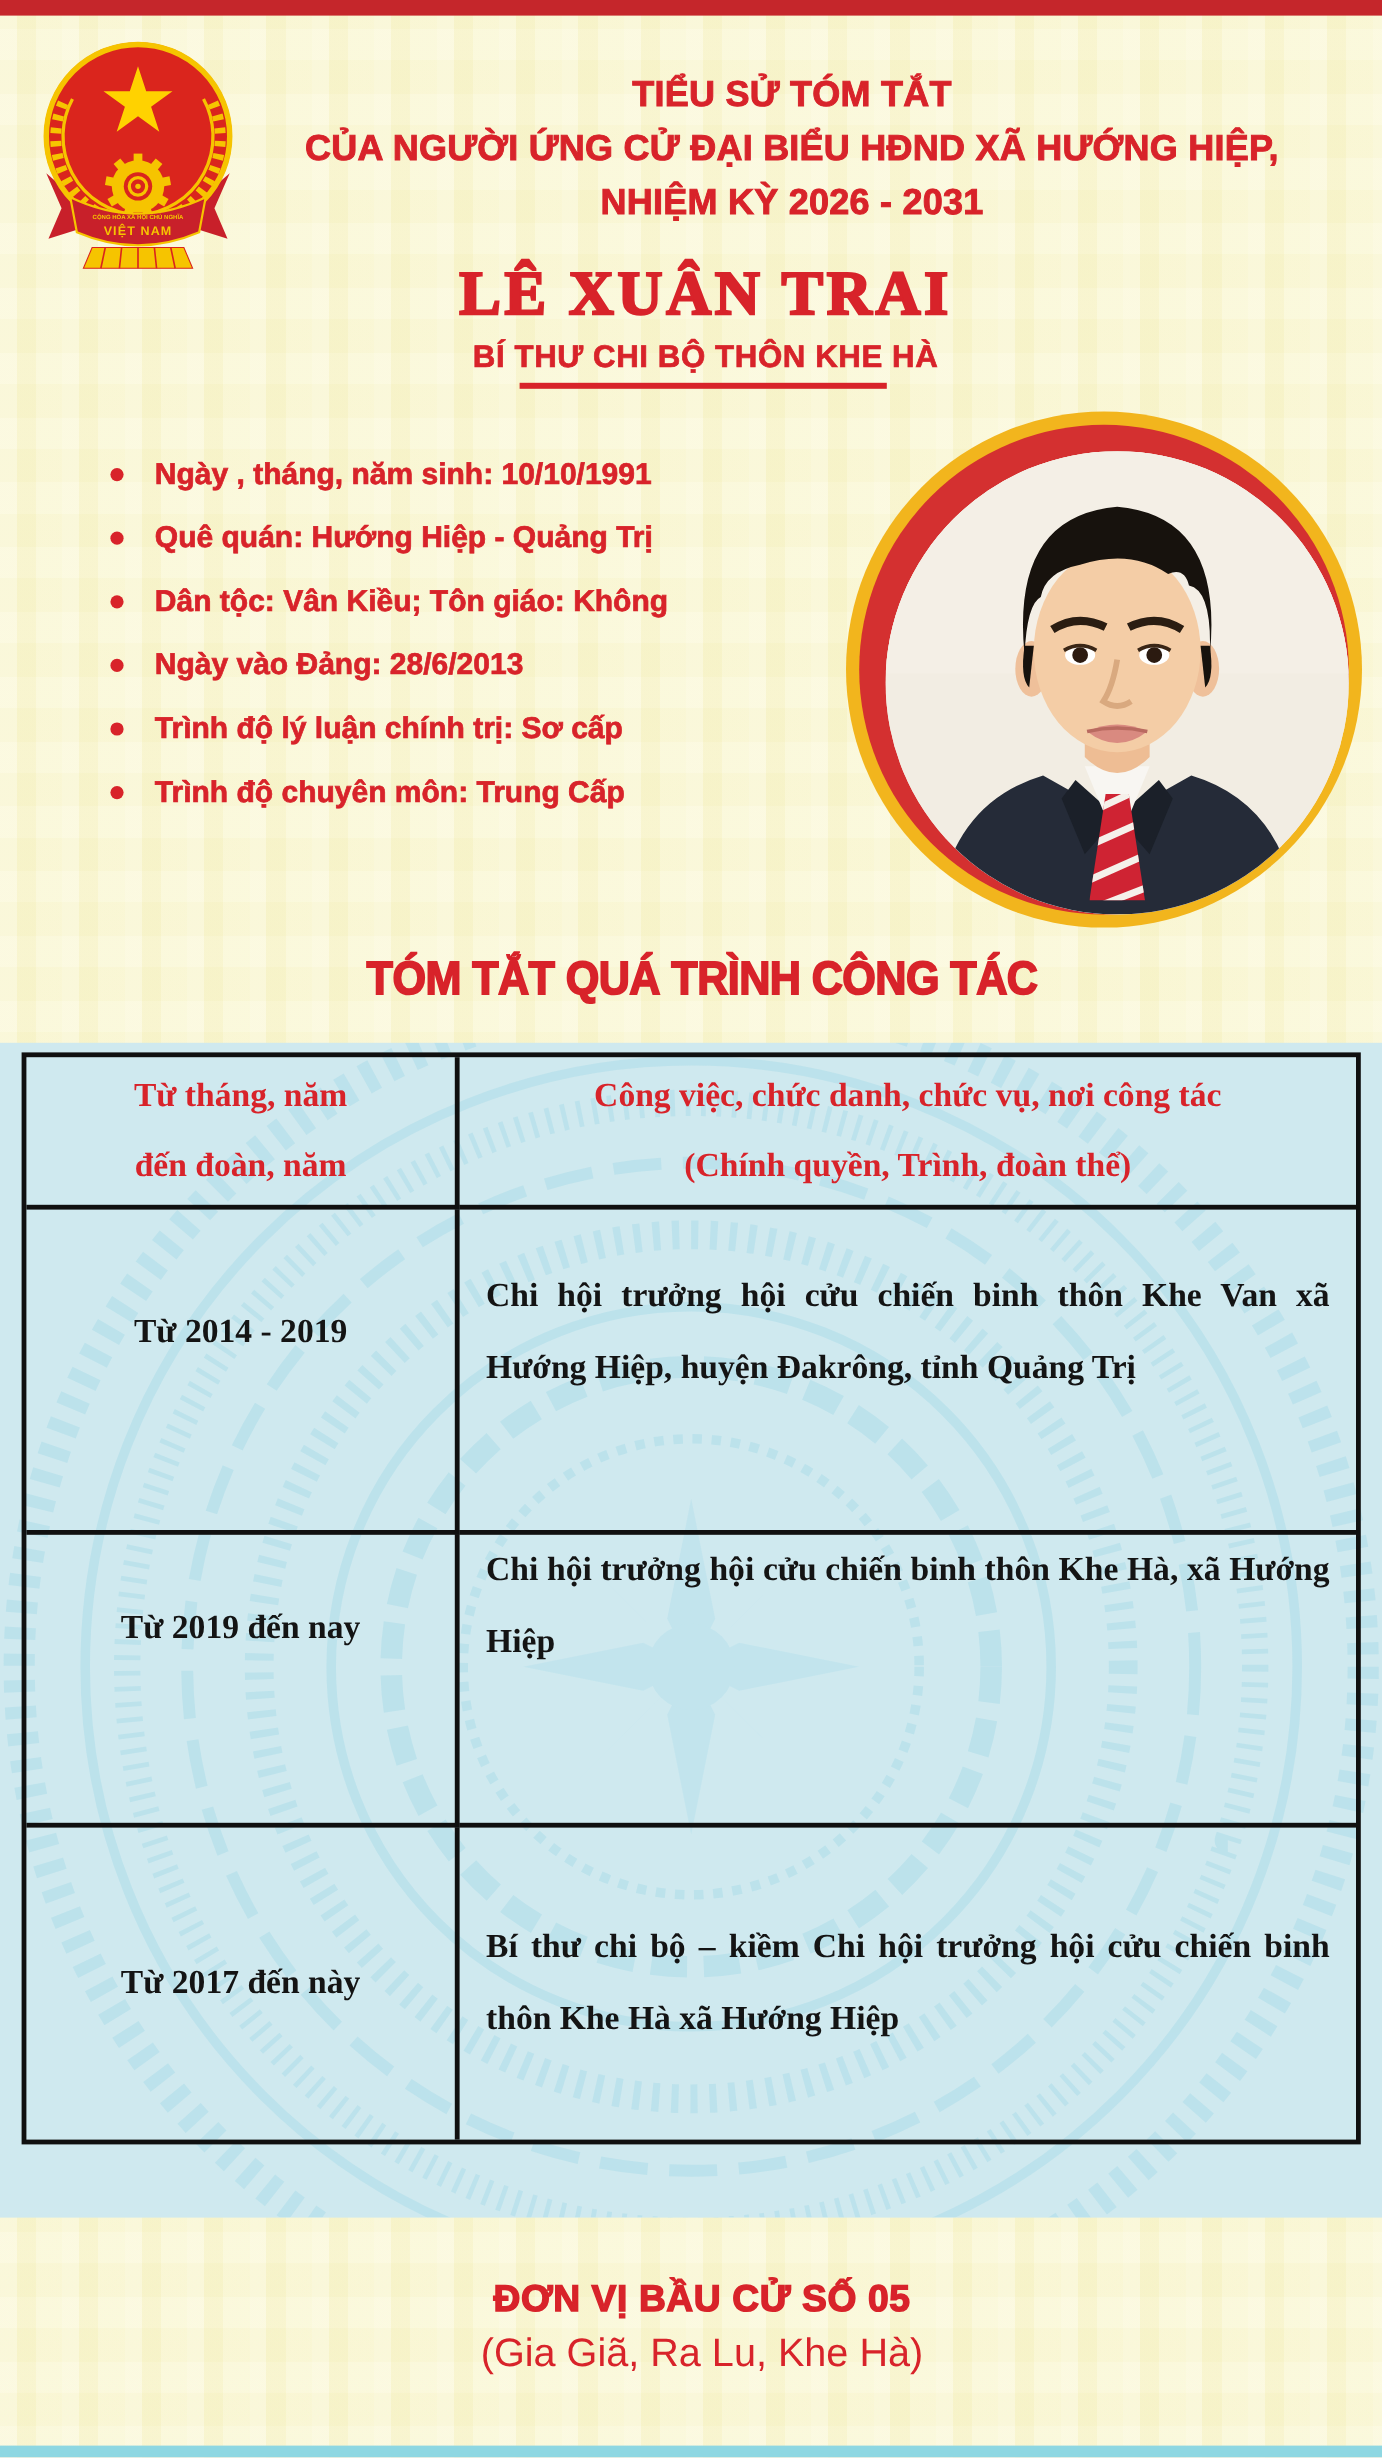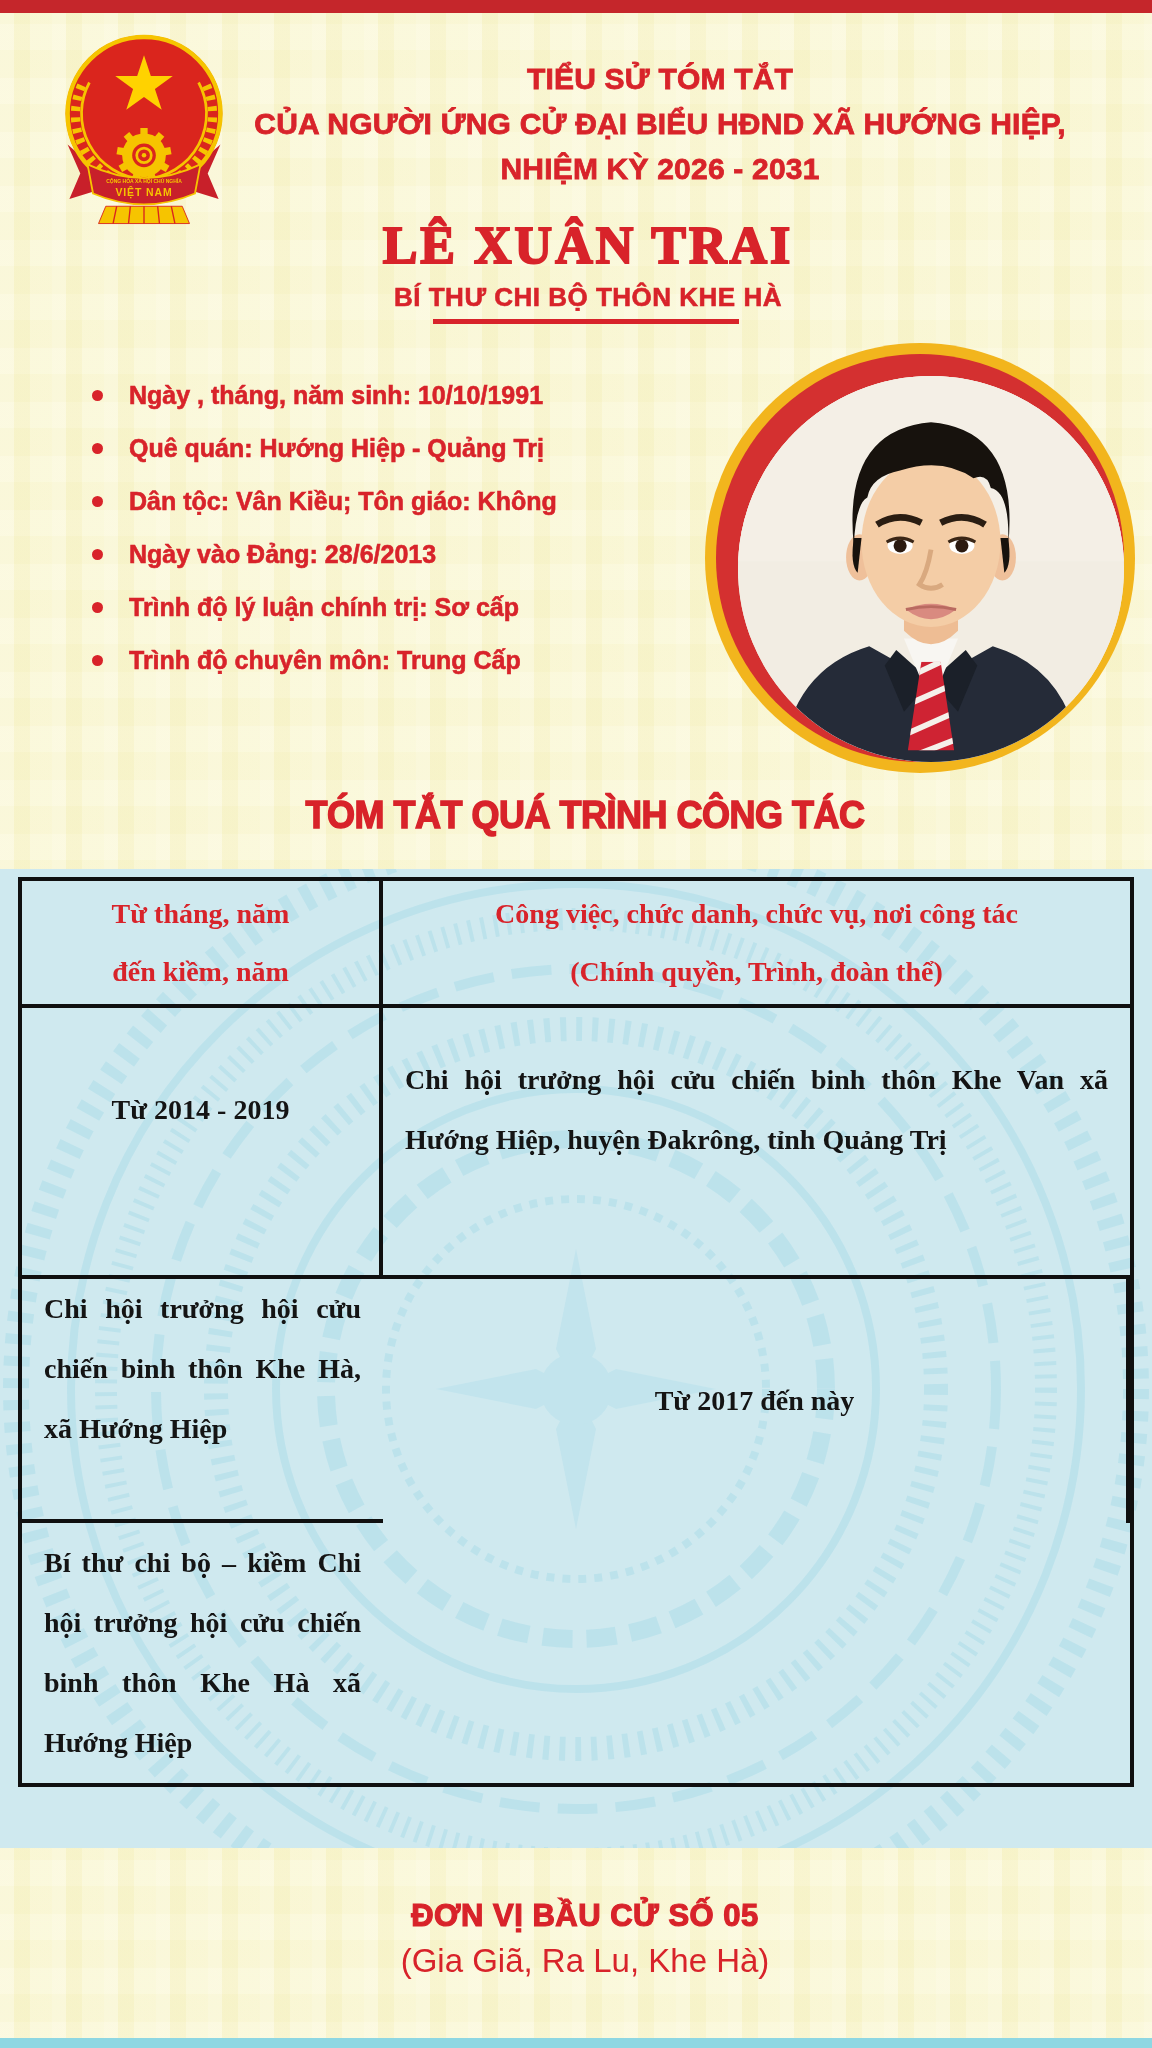--- a/index.html
+++ b/index.html
@@ -9,21 +9,21 @@
     background-image:
       repeating-linear-gradient(90deg, rgba(255,255,255,.22) 0 14px, rgba(238,232,170,.18) 14px 30px, rgba(255,255,255,.10) 30px 52px),
       repeating-linear-gradient(0deg, rgba(255,255,255,.10) 0 26px, rgba(240,234,178,.12) 26px 54px);
     font-family:"Liberation Sans",sans-serif;
   }
   .abs{position:absolute;}
   
   .strip-top{left:0;top:0;width:1152px;height:13px;background:#c5262b;}
   .strip-bottom{left:0;top:2038px;width:1152px;height:10px;background:#8ed7e2;}
   
-  .emblem{left:53px;top:28px;width:182px;height:200px;}
+  .emblem{left:24px;top:28px;width:182px;height:200px;}
   .title-block{left:210px;top:56px;width:900px;text-align:center;color:var(--c-red,#d8232a);
     font-weight:700;font-size:30px;line-height:45px;letter-spacing:.2px;-webkit-text-stroke:.8px var(--c-red,#d8232a);}
   .name{left:12px;top:216px;width:1152px;text-align:center;color:var(--c-red,#d8232a);
     font-family:"Liberation Serif",serif;font-weight:700;font-size:52px;letter-spacing:3px;
     -webkit-text-stroke:2px var(--c-red,#d8232a);}
   .role{left:12px;top:282px;width:1152px;text-align:center;color:var(--c-red,#d8232a);
     font-weight:700;font-size:26px;letter-spacing:.5px;-webkit-text-stroke:.6px var(--c-red,#d8232a);}
   .role-underline{left:433px;top:319px;width:306px;height:5px;background:var(--c-red,#d8232a);}
   
   .bullets{left:92px;top:381px;width:600px;list-style:none;margin:0;padding:0;}
@@ -225,34 +225,37 @@
         <path d="M675 421 L605 491 L576 520 L633 463 Z"></path>
         <path d="M477 619 L547 549 L576 520 L519 577 Z"></path>
         <circle cx="576" cy="520" r="36"></circle>
       </g>
     </svg>
   </div>
 
   <div class="abs career-table">
     <div class="cell left hb th">
       <div>Từ tháng, năm</div>
-      <div>đến kiềm, năm</div>
+      <div>đến đoàn, năm</div>
     </div>
     <div class="cell hb th">
       <div>Công việc, chức danh, chức vụ, nơi công tác</div>
       <div>(Chính quyền, Trình, đoàn thể)</div>
     </div>
 
     <div class="cell left hb period bias-up">
       <span>Từ 2014 - 2019</span>
     </div>
     <div class="cell hb bias-up">
       <div class="job">Chi hội trưởng hội cửu chiến binh thôn Khe Van xã Hướng Hiệp, huyện Đakrông, tỉnh Quảng Trị</div>
     </div>
 
+    <div class="cell left hb period left-bias">
+      <span>Từ 2019 đến nay</span>
+    </div>
     <div class="cell hb top-align">
       <div class="job">Chi hội trưởng hội cửu chiến binh thôn Khe Hà, xã Hướng Hiệp</div>
     </div>
 
     <div class="cell left period">
       <span>Từ 2017 đến này</span>
     </div>
     <div class="cell">
       <div class="job">Bí thư chi bộ – kiềm Chi hội trưởng hội cửu chiến binh thôn Khe Hà xã Hướng Hiệp</div>
     </div>

